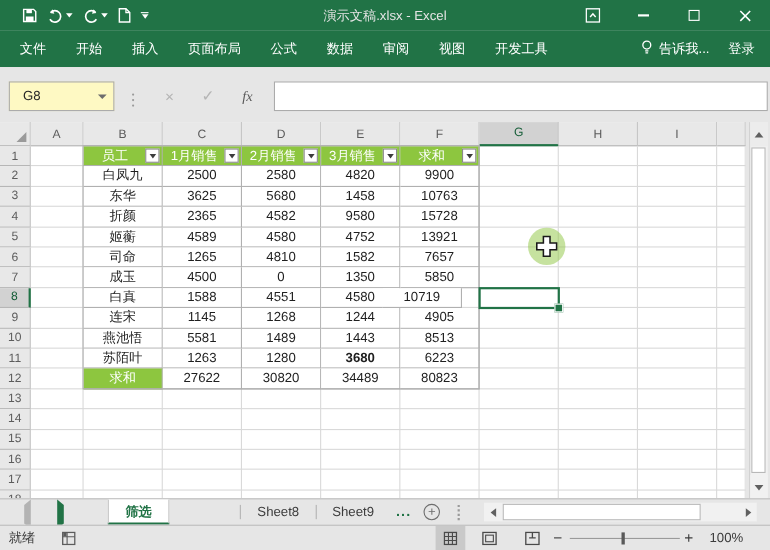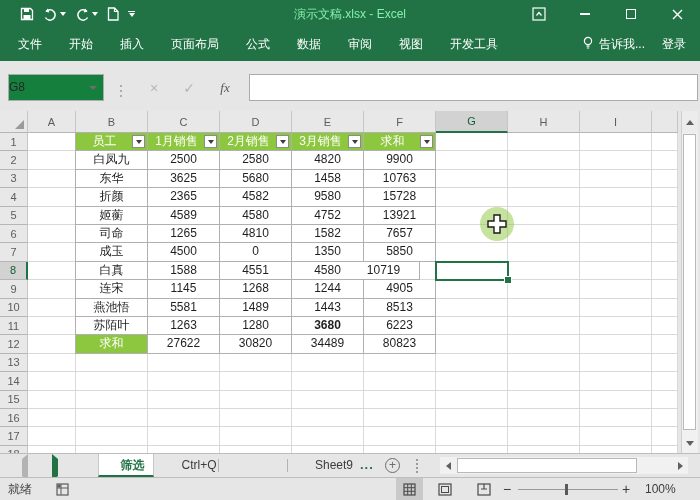--- a/index.html
+++ b/index.html
@@ -3,34 +3,34 @@
 <meta charset="utf-8">
 <style>
   html,body{margin:0;padding:0;background:#888;}
   .app{position:relative;width:700px;height:500px;background:#e6e6e6;overflow:hidden;
        font-family:"Liberation Sans","DejaVu Sans",sans-serif;-webkit-font-smoothing:antialiased;}
   
   .titlebar{position:absolute;left:0;top:0;width:700px;height:28px;background:#217346;}
   .qat{position:absolute;left:20px;top:0;height:28px;display:flex;align-items:center;gap:9px;}
   .qat svg{display:block;}
   .qcaret{width:0;height:0;border-left:3px solid transparent;border-right:3px solid transparent;border-top:4px solid #fff;margin-left:2px;}
-  .title{position:absolute;left:150px;right:150px;top:0;height:28px;line-height:28px;text-align:center;color:#86efac;font-size:12px;white-space:nowrap;}
+  .title{position:absolute;left:150px;right:150px;top:0;height:28px;line-height:28px;text-align:center;color:#e5e5e5;font-size:12px;white-space:nowrap;}
   .wincontrols{position:absolute;right:0;top:0;height:28px;display:flex;}
   .winbtn{width:46px;height:28px;display:flex;align-items:center;justify-content:center;color:#fff;}
   
   .ribbontabs{position:absolute;left:0;top:28px;width:700px;height:33px;background:#217346;display:flex;align-items:center;color:#fff;font-size:12px;}
   .rtab{margin-left:27px;white-space:nowrap;cursor:default;}
   .rtab:first-child{margin-left:18px;}
   .rspacer{flex:1;}
   .tellme{display:flex;align-items:center;gap:5px;margin-right:17px;}
   .signin{margin-right:14px;}
   .sharebox{display:flex;align-items:center;gap:5px;background:#1a5c38;height:25px;padding:0 10px;margin-right:8px;}
   
   .formulabar{position:absolute;left:0;top:61px;width:700px;height:50px;background:#e6e6e6;}
-  .namebox{position:absolute;left:8px;top:13px;width:96px;height:27px;background:#15803d;border:1px solid #ababab;box-sizing:border-box;font-size:12px;color:#262626;line-height:25px;padding-left:0;}
+  .namebox{position:absolute;left:8px;top:13px;width:96px;height:27px;background:#fef9c3;border:1px solid #ababab;box-sizing:border-box;font-size:12px;color:#262626;line-height:25px;padding-left:12px;}
   .nb-caret{position:absolute;right:0;top:0;width:20px;height:25px;display:flex;align-items:center;justify-content:center;}
   .tri-down{width:0;height:0;border-left:4px solid transparent;border-right:4px solid transparent;border-top:4px solid #6d6d6d;}
   .fbsplit{position:absolute;left:120px;top:29px;width:2px;height:2px;background:#9a9a9a;border-radius:50%;box-shadow:0 -5px 0 #9a9a9a,0 5px 0 #9a9a9a;}
   .fbbtn{position:absolute;top:13px;width:26px;height:27px;display:flex;align-items:center;justify-content:center;font-size:14px;color:#b5b5b5;}
   .fbfx{font-family:"Liberation Serif","DejaVu Serif",serif;font-style:italic;font-size:13px;color:#595959;}
   .finput{position:absolute;left:249px;top:13px;width:449px;height:27px;background:#fff;border:1px solid #ababab;box-sizing:border-box;}
   
   #grid{position:absolute;left:0;top:111px;width:678px;height:342px;background:#fff;overflow:hidden;}
   .hcell{position:absolute;background:#e8e8e8;border-right:1px solid #c6c6c6;border-bottom:1px solid #b6b6b6;box-sizing:border-box;
          font-size:11px;color:#5c5c5c;display:flex;align-items:center;justify-content:center;}
@@ -49,21 +49,21 @@
   .vscroll{position:absolute;left:681px;top:111px;width:17px;height:342px;background:#f1f1f1;border-left:1px solid #cfcfcf;box-sizing:border-box;}
   .varrow{position:absolute;left:0;width:16px;height:22px;background:#ececec;display:flex;align-items:center;justify-content:center;}
   .tri-up-s{width:0;height:0;border-left:4px solid transparent;border-right:4px solid transparent;border-bottom:5px solid #606060;}
   .tri-down-s{width:0;height:0;border-left:4px solid transparent;border-right:4px solid transparent;border-top:5px solid #606060;}
   .vthumb{position:absolute;left:1px;width:13px;top:23px;height:296px;background:#fff;border:1px solid #b8b8b8;box-sizing:border-box;}
   
   .tabbar{position:absolute;left:0;top:453px;width:700px;height:24px;background:#e6e6e6;border-top:1px solid #bdbdbd;box-sizing:border-box;}
   .navarrow{position:absolute;top:5px;}
   .tri-left{width:0;height:0;border-top:5px solid transparent;border-bottom:5px solid transparent;border-right:6px solid #b3b3b3;}
   .tri-right{width:0;height:0;border-top:5px solid transparent;border-bottom:5px solid transparent;border-left:6px solid #217346;}
-  .stab{position:absolute;top:0;height:23px;line-height:23px;text-align:center;font-size:12px;color:#3c3c3c;padding-left:13px;}
+  .stab{position:absolute;top:0;height:23px;line-height:23px;text-align:center;font-size:12px;color:#3c3c3c;}
   .stab.active{background:#fff;color:#217346;font-weight:bold;border-left:1px solid #c6c6c6;border-right:1px solid #c6c6c6;border-bottom:2px solid #217346;box-sizing:border-box;}
   .tabsep{position:absolute;top:5px;width:1px;height:13px;background:#b3b3b3;}
   .overflowdots{position:absolute;top:0;height:23px;line-height:21px;font-size:13px;color:#217346;font-weight:bold;letter-spacing:1px;}
   .addsheet{position:absolute;top:4px;width:15px;height:15px;border:1px solid #6d6d6d;border-radius:50%;box-sizing:border-box;color:#6d6d6d;font-size:12px;line-height:12px;text-align:center;}
   .tabsplit{position:absolute;top:5px;width:0;height:14px;border-left:2px dotted #9a9a9a;}
   .hscroll{position:absolute;top:3px;height:17px;background:#f1f1f1;}
   .harrow{position:absolute;top:0;width:16px;height:17px;display:flex;align-items:center;justify-content:center;}
   .tri-left-s{width:0;height:0;border-top:4px solid transparent;border-bottom:4px solid transparent;border-right:5px solid #606060;}
   .tri-right-s{width:0;height:0;border-top:4px solid transparent;border-bottom:4px solid transparent;border-left:5px solid #606060;}
   .hthumb{position:absolute;top:1px;height:15px;background:#fff;border:1px solid #b8b8b8;box-sizing:border-box;}
@@ -317,22 +317,22 @@
     <div class="vthumb"></div>
     <div class="varrow" style="top:321px;background:#f1f1f1;">
         <span class="tri-down-s"></span>
       </div>
   </div>
 
   <div class="tabbar">
     <span class="navarrow" style="left:22px;"><span class="tri-left"></span></span>
     <span class="navarrow" style="left:52px;"><span class="tri-right"></span></span>
     <span class="stab active" style="left:98px;width:56px;">筛选</span>
-    <span class="stab" style="left:154px;width:64px;">Ctrl+Q</span>
     <span class="tabsep" style="left:218px;"></span>
+    <span class="stab" style="left:219px;width:68px;">Sheet8</span>
     <span class="tabsep" style="left:287px;"></span>
     <span class="stab" style="left:288px;width:66px;">Sheet9</span>
     <span class="overflowdots" style="left:360px;">...</span>
     <span class="addsheet" style="left:385px;">+</span>
     <span class="tabsplit" style="left:416px;"></span>
     <div class="hscroll" style="left:440px;width:248px;">
       <span class="harrow" style="left:0;">
           <span class="tri-left-s"></span>
         </span>
       <span class="hthumb" style="left:17px;width:180px;"></span>

